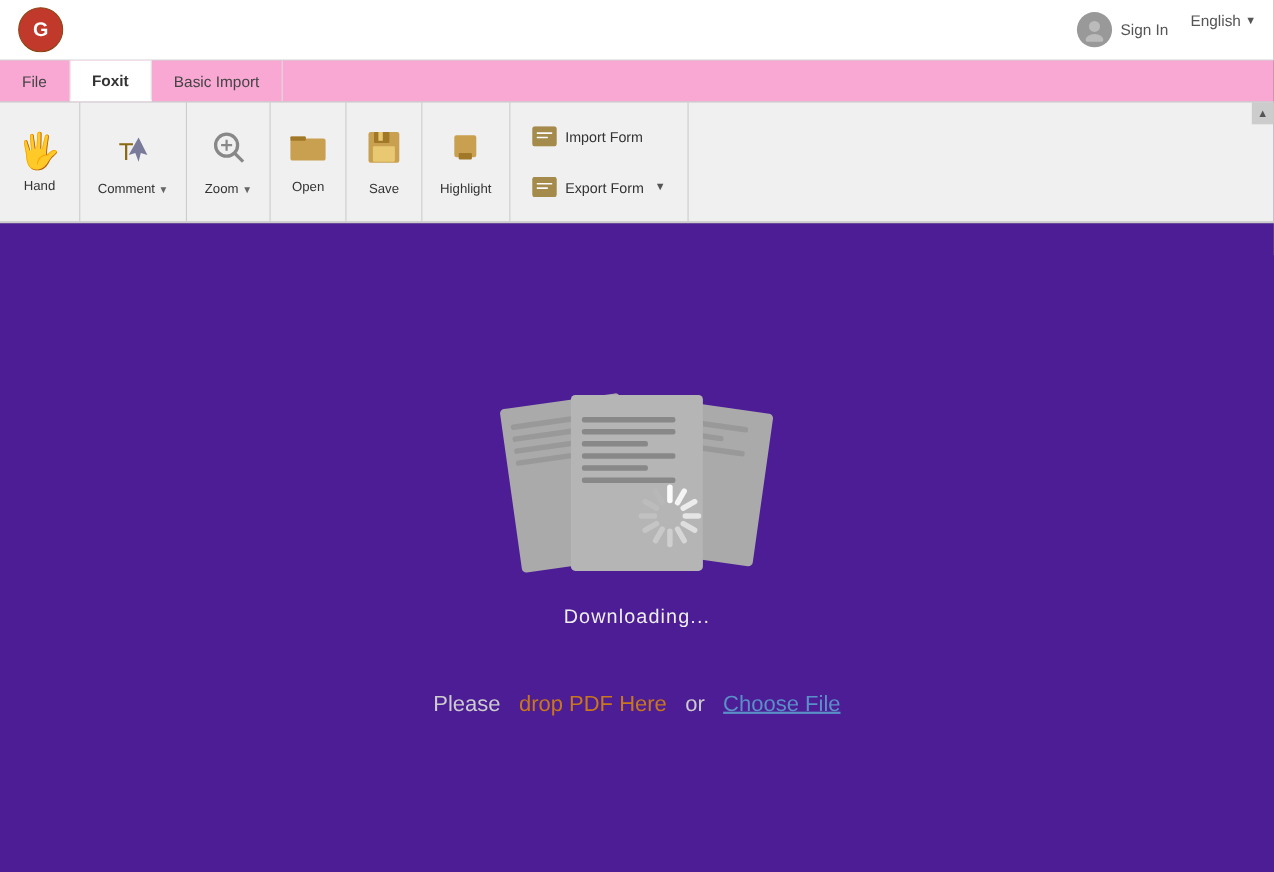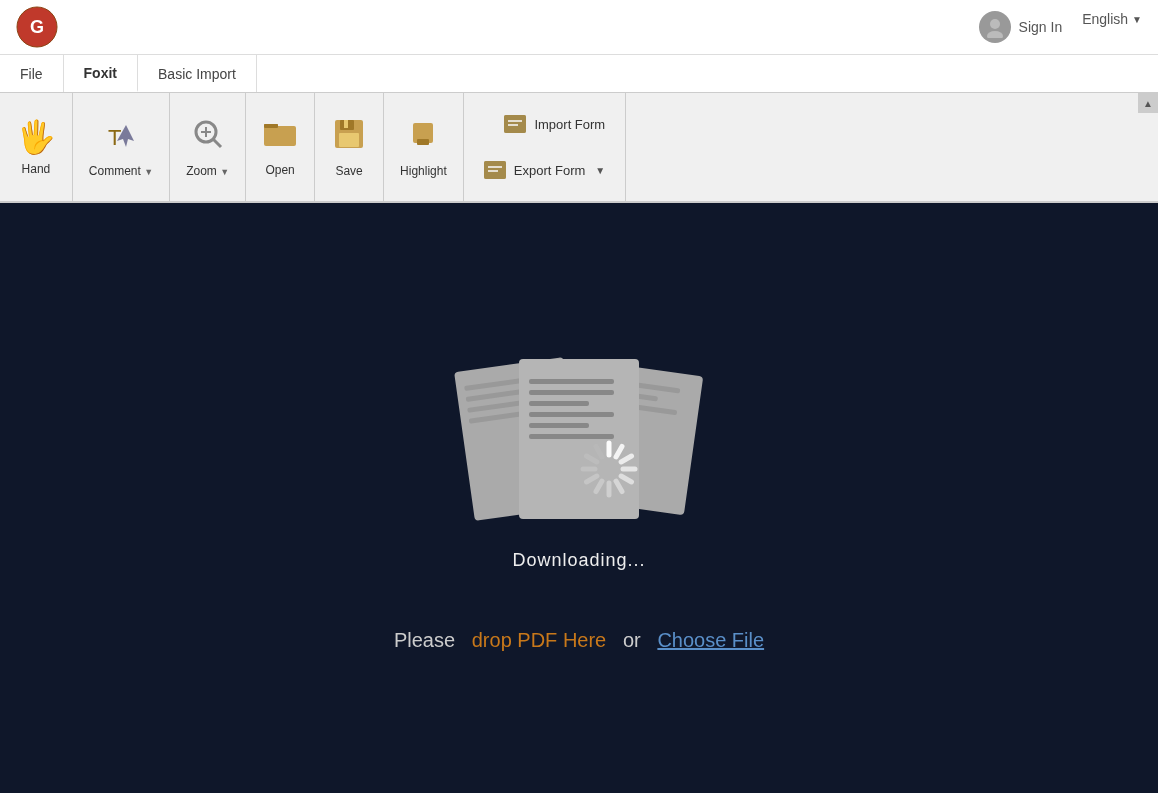--- a/index.html
+++ b/index.html
@@ -56,21 +56,21 @@
       color: #555;
       font-size: 14px;
     }
     .chevron-down {
       font-size: 10px;
       color: #555;
     }
 
     
     #nav-tabs {
-      background: #ffffff;
+      background: #f9a8d4;
       display: flex;
       border-bottom: 1px solid #ccc;
       height: 38px;
     }
     .nav-tab {
       padding: 0 20px;
       display: flex;
       align-items: center;
       font-size: 14px;
       color: #444;
@@ -130,21 +130,20 @@
     }
 
     
     .form-group {
       display: flex;
       flex-direction: column;
       justify-content: center;
       padding: 6px 14px;
       border-right: 1px solid #ccc;
       gap: 20px;
-      align-items: flex-end;
     }
     .form-btn {
       display: flex;
       align-items: center;
       gap: 8px;
       cursor: pointer;
       padding: 4px 6px;
       border-radius: 3px;
       font-size: 13px;
       color: #333;
@@ -171,21 +170,21 @@
       display: flex;
       align-items: center;
       justify-content: center;
       cursor: pointer;
       font-size: 10px;
       color: #555;
     }
 
     
     #main-content {
-      background: #0f172a;
+      background: #4c1d95;
       height: calc(793px - 55px - 38px - 110px);
       display: flex;
       flex-direction: column;
       align-items: center;
       justify-content: center;
       position: relative;
     }
 
     
     .loading-area {

